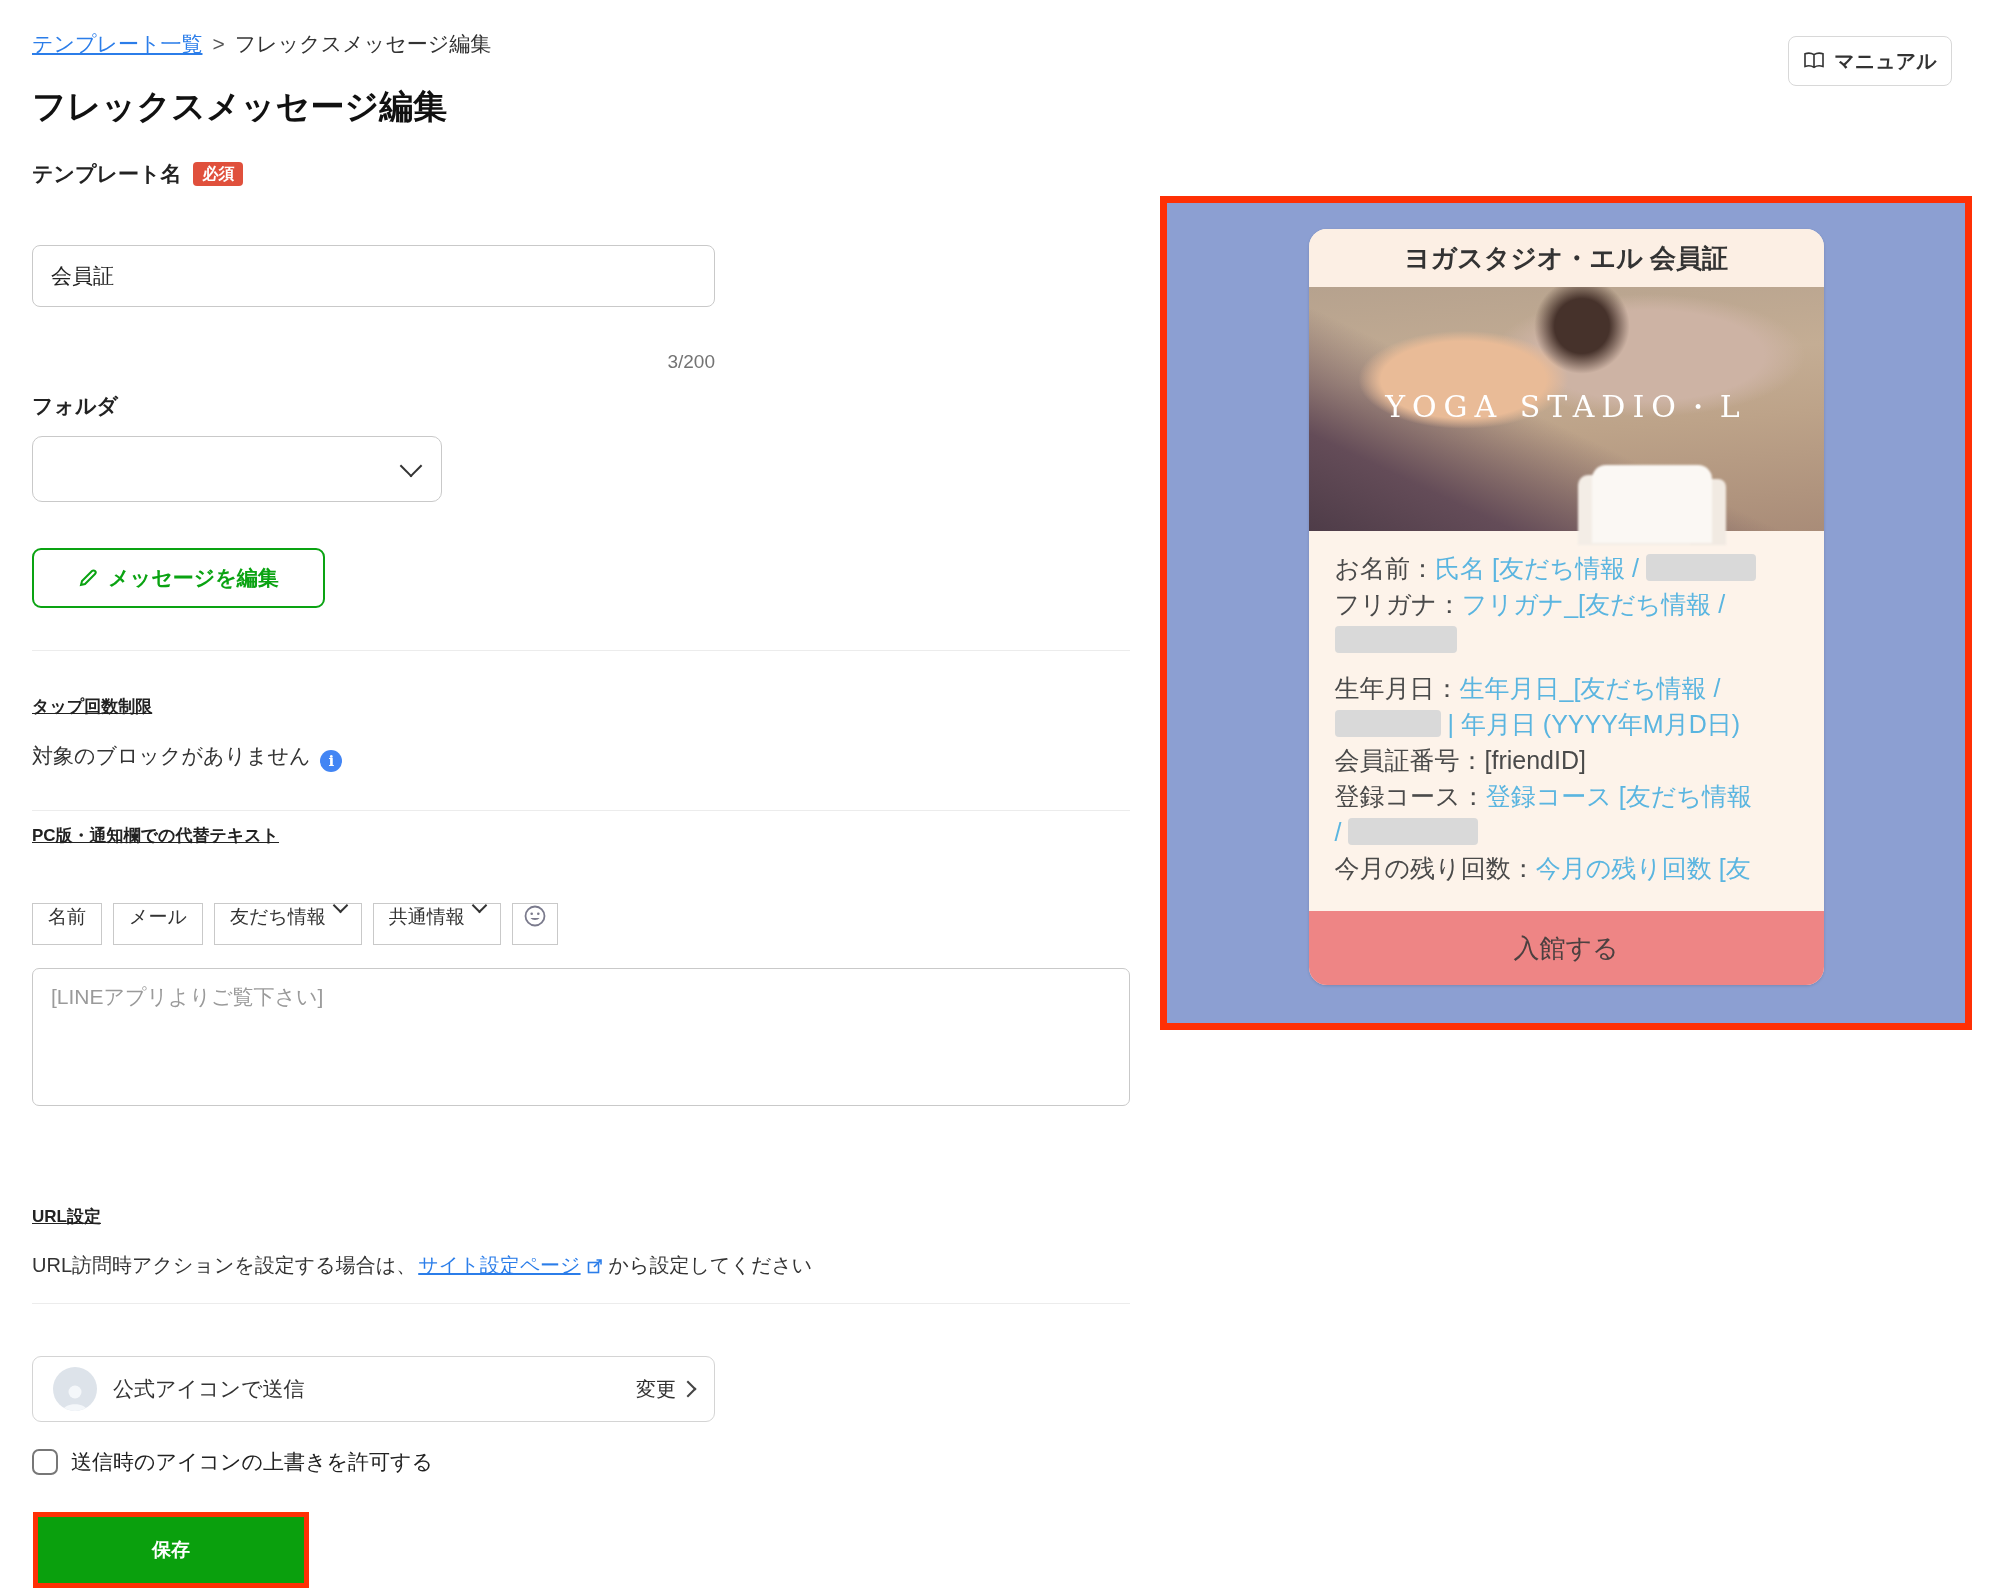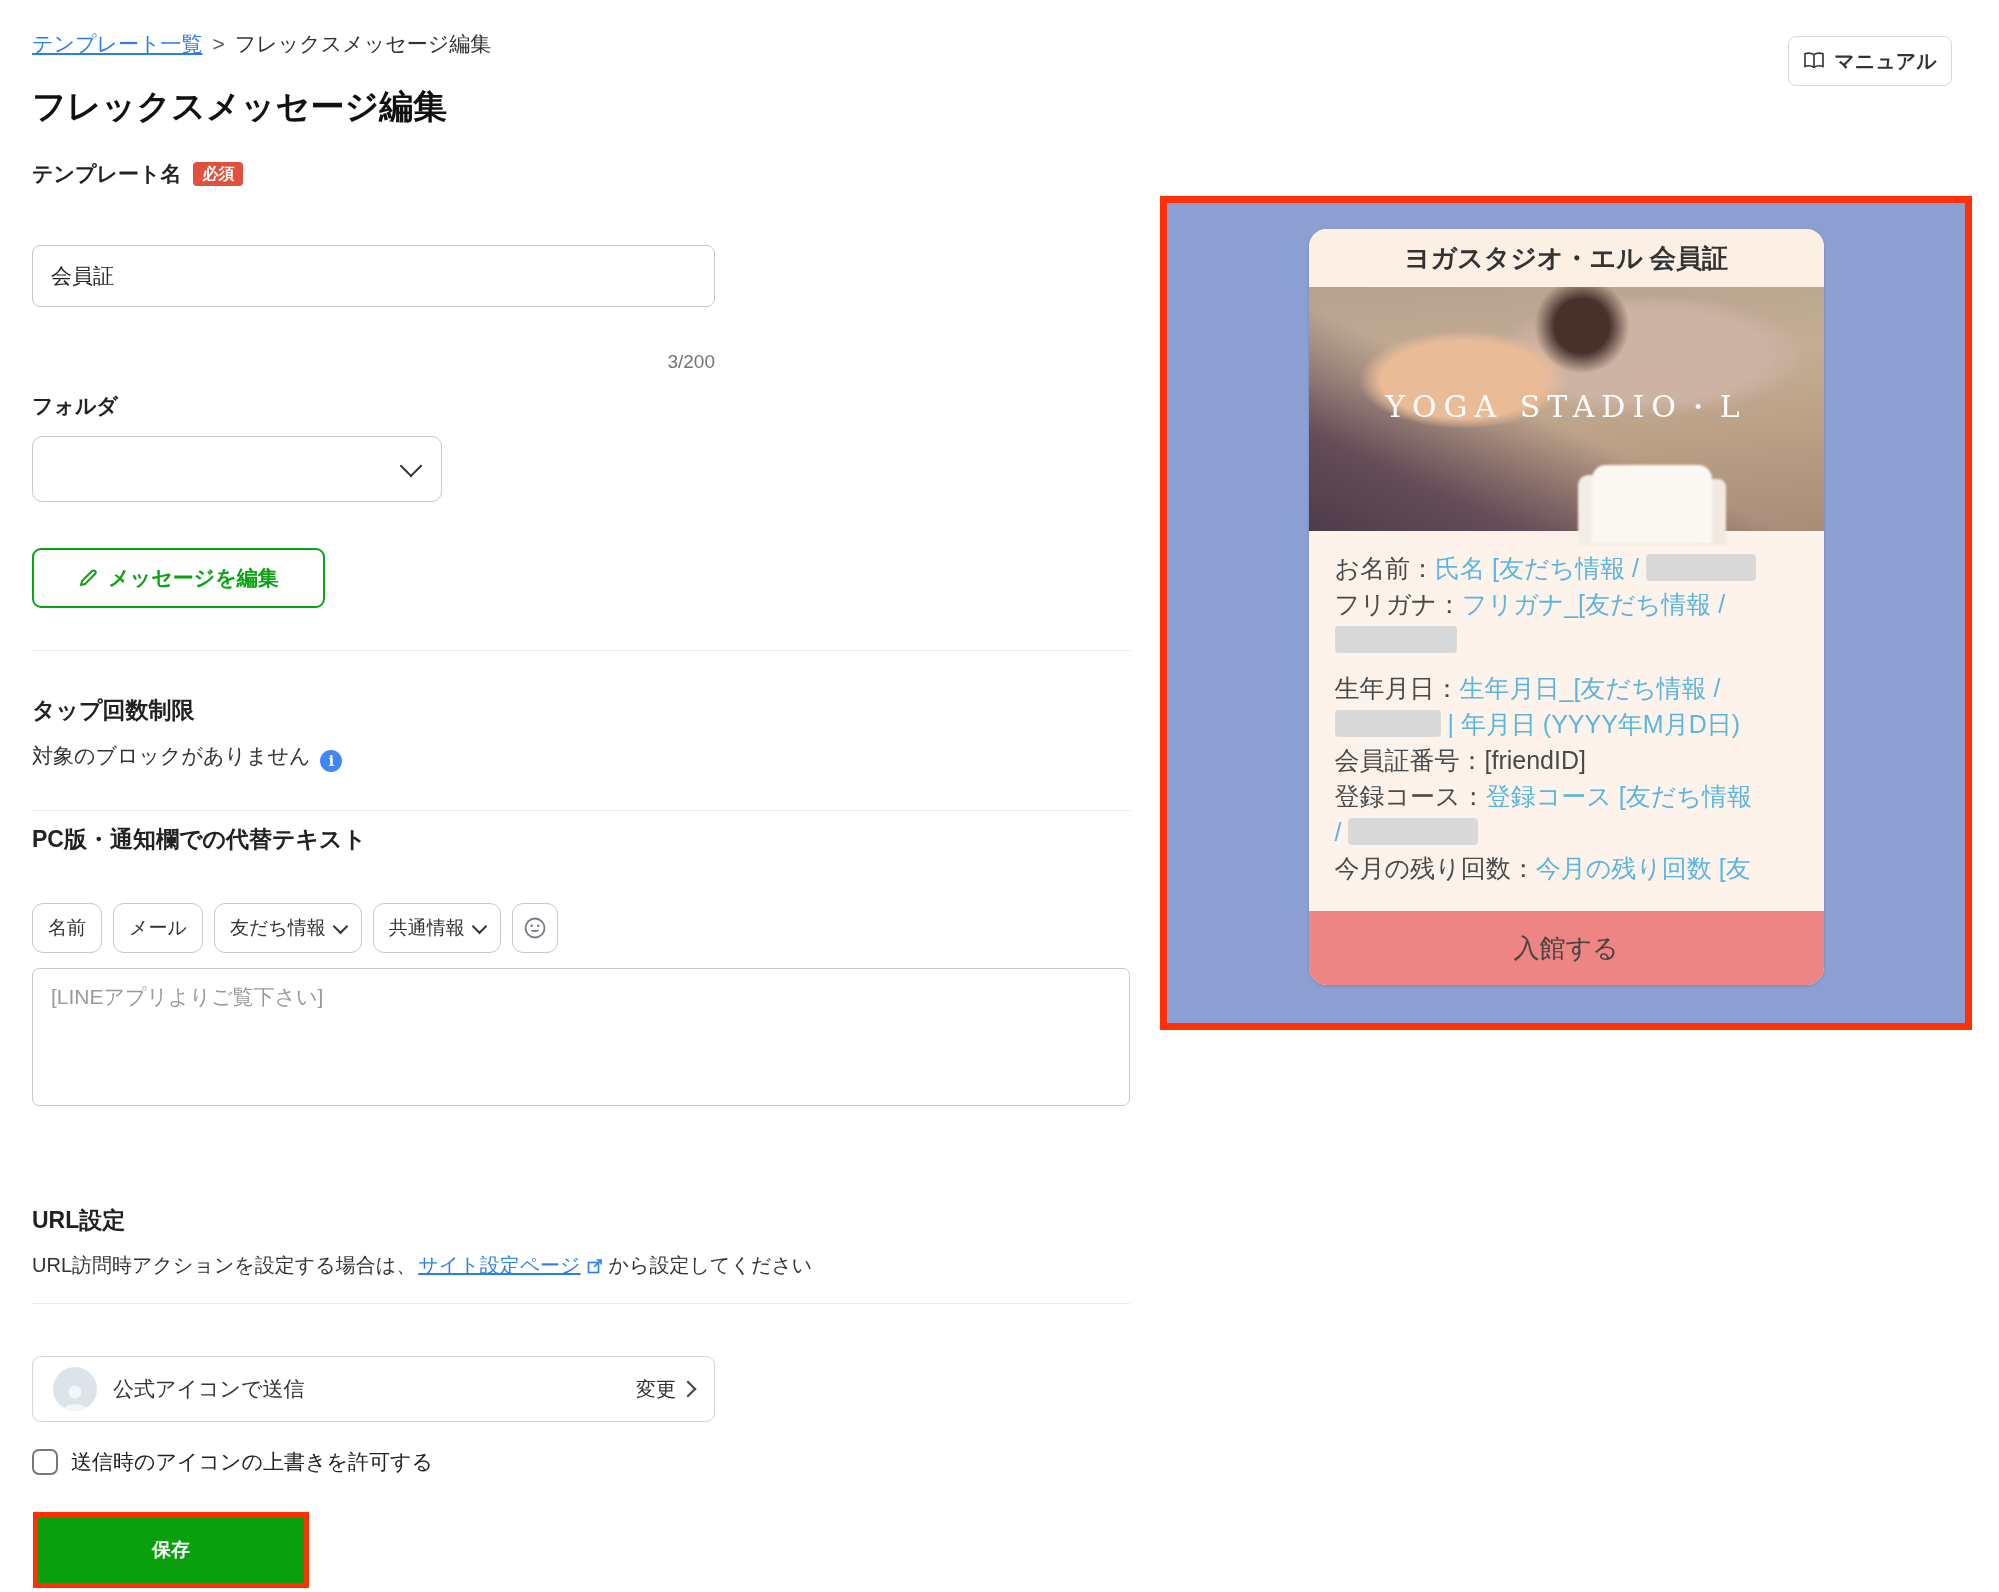--- a/index.html
+++ b/index.html
@@ -34,30 +34,30 @@
               padding:0 22px;cursor:pointer;}
   .chev-down{width:14px;height:14px;border-right:2.5px solid #333;border-bottom:2.5px solid #333;
              transform:rotate(45deg);margin-top:-7px;}
 
   .edit-btn{left:32px;top:548px;width:293px;height:60px;border:2px solid #0aa312;border-radius:9px;
             background:#fff;display:flex;align-items:center;justify-content:center;gap:10px;
             font-size:21px;font-weight:bold;color:#0aa312;cursor:pointer;box-sizing:border-box;}
 
   .divider{left:32px;width:1098px;height:1px;background:#ececec;}
 
-  .sec-heading{font-size:23px;font-weight:bold;color:#222;}
+  .sec-heading{font-size:17px;font-weight:bold;color:#222;text-decoration:underline;}
   .plain-text{font-size:21px;color:#333;}
   .info-icon{display:inline-block;width:22px;height:22px;border-radius:50%;background:#4285f4;
              color:#fff;font-size:15px;font-weight:bold;text-align:center;line-height:22px;
              vertical-align:-3px;margin-left:10px;cursor:pointer;}
   .info-icon::before{content:"i";font-family:"DejaVu Serif",serif;}
 
   .chips{left:32px;top:903px;display:flex;gap:11px;align-items:center;}
-  .chip{border:1px solid #c9c9c9;border-radius:11px;background:#fff;padding:0 15px;height:50px;
-        display:flex;align-items:center;gap:9px;font-size:19px;color:#333;cursor:pointer;box-sizing:border-box;}
+  .chip{border:1px solid #c9c9c9;border-radius:0;background:#fff;padding:0 15px;height:42px;
+        display:flex;align-items:flex-start;gap:9px;font-size:19px;color:#333;cursor:pointer;box-sizing:border-box;}
   .chip .chev-down{width:9px;height:9px;border-width:2px;margin-top:-4px;}
   .emoji-btn{width:46px;justify-content:center;padding:0;}
 
   .alt-textarea{left:32px;top:968px;width:1098px;height:138px;border:1px solid #c9c9c9;border-radius:7px;
                 box-sizing:border-box;font-size:21px;font-family:inherit;color:#222;padding:14px 18px;
                 resize:none;outline:none;background:#fff;}
   .alt-textarea::placeholder{color:#9a9a9a;}
   .help-row{left:32px;top:1128px;width:1098px;display:flex;justify-content:space-between;align-items:baseline;}
   .help-text{font-size:19px;color:#4a4a4a;}
 

